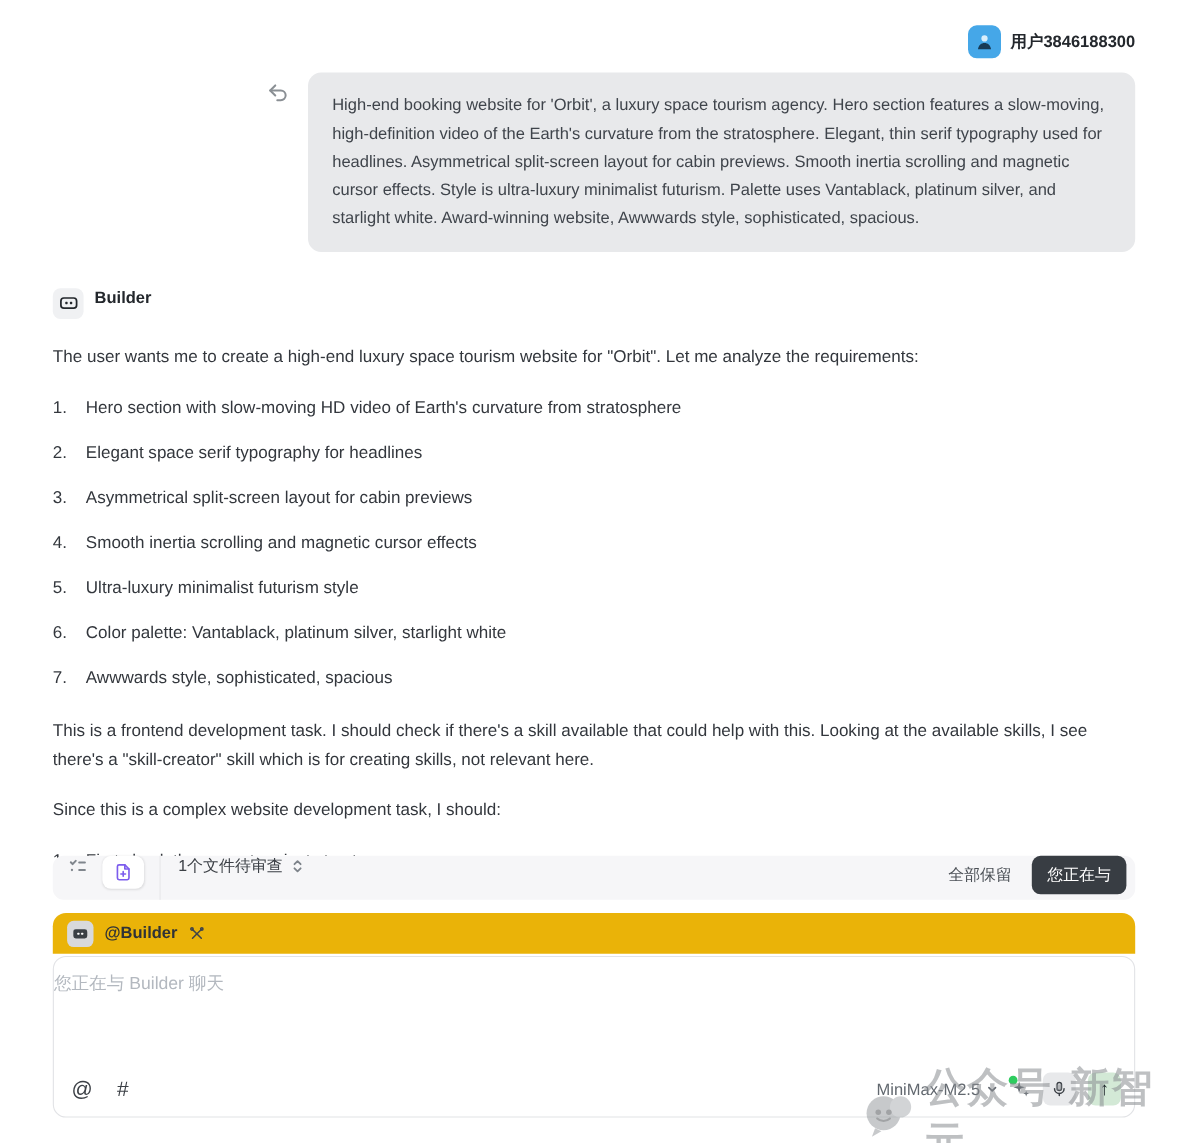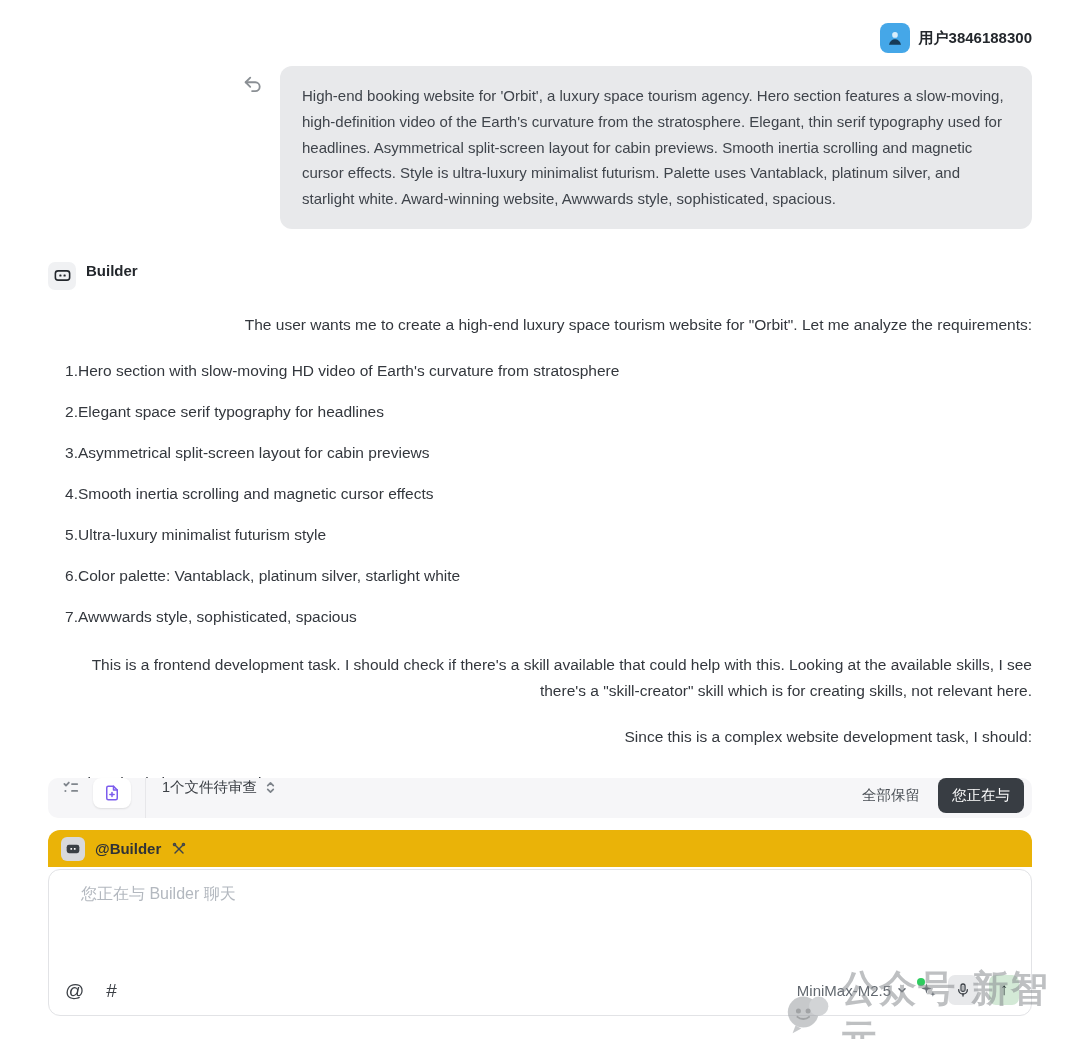--- a/index.html
+++ b/index.html
@@ -15,21 +15,21 @@
   
   .user-msg-row { display:flex; justify-content:flex-end; align-items:flex-start; gap:16px; margin-top:13px; }
   .undo-btn { margin-top:8px; cursor:pointer; line-height:0; }
   .bubble { width:752px; background:#e8e9eb; border-radius:12px; padding:17px 22px;
     font-size:15px; line-height:25.8px; color:#3f444b; }
 
   
   .agent-header { display:flex; align-items:flex-start; gap:10px; margin-top:33px; }
   .agent-icon-box { width:28px; height:28px; border-radius:7px; background:#f0f1f3; display:flex; align-items:center; justify-content:center; }
   .agent-name { font-size:15px; font-weight:700; color:#23272c; }
-  .assistant-body { margin-top:22px; font-size:15.5px; line-height:26px; color:#33373d;text-align:right; }
+  .assistant-body { margin-top:22px; font-size:15.5px; line-height:26px; color:#33373d; }
   .para { margin-bottom:20px; }
   .req-item { display:flex; margin:15px 0; }
   .req-marker { width:30px; flex:none; }
   .clipped-line { height:17px; overflow:hidden; }
   .clipped-line .req-item { margin:0; }
 
   
   .review-bar { position:absolute; left:48px; right:48px; top:778px; height:40px;
     background:#f6f6f8; border-radius:10px; display:flex; align-items:flex-start; padding:0 0 0 14px; }
   .checklist-btn { line-height:0; cursor:pointer; margin-right:12px; }
@@ -40,21 +40,21 @@
   .review-actions { margin-left:auto; display:flex; align-items:center; gap:18px; padding-right:8px; }
   .undo-all { font-size:14.5px; color:#4b5056; background:none; border:none; cursor:pointer; font-family:inherit; }
   .keep-all { font-size:14.5px; color:#ffffff; background:#383d43; border:none; border-radius:8px; padding:8px 14px; cursor:pointer; font-family:inherit; }
 
   
   .composer { position:absolute; left:48px; right:48px; top:830px; }
   .chip-strip { height:37px; background:#eab308; border-radius:12px 12px 0 0; display:flex; align-items:center; gap:10px; padding:0 13px; }
   .chip-bot-box { width:24px; height:24px; border-radius:6px; background:#d8d9dc; display:flex; align-items:center; justify-content:center; }
   .chip-label { font-size:15px; font-weight:600; color:#2f3237; }
   .tools-icon { line-height:0; }
-  .input-box { margin-top:2px; height:147px; background:#ffffff; border:1px solid #e2e3e6; border-radius:12px; position:relative; padding:14px 32px; }
+  .input-box { margin-top:2px; height:147px; background:#ffffff; border:1px solid #e2e3e6; border-radius:12px; position:relative; padding:14px 0; }
   .composer-input { width:100%; height:80px; border:none; outline:none; resize:none; background:transparent;
     font-family:inherit; font-size:16px; color:#33373d; }
   .composer-input::placeholder { color:#b3b8bf; }
   .input-bottom { position:absolute; left:16px; right:12px; bottom:10px; display:flex; align-items:center; }
   .glyph-btn { font-size:19px; color:#3c4046; background:none; border:none; cursor:pointer; font-family:inherit; margin-right:22px; line-height:1; }
   .right-tools { margin-left:auto; display:flex; align-items:center; gap:11px; }
   .model-select { display:flex; align-items:center; gap:5px; font-size:15px; color:#62686f; cursor:pointer; }
   .sparkle-wrap { position:relative; line-height:0; cursor:pointer; }
   .green-dot { position:absolute; top:-3px; left:-2px; width:8px; height:8px; border-radius:50%; background:#2ecc5f; }
   .sq-btn { width:30px; height:30px; border-radius:7px; border:none; display:flex; align-items:center; justify-content:center; cursor:pointer; }

